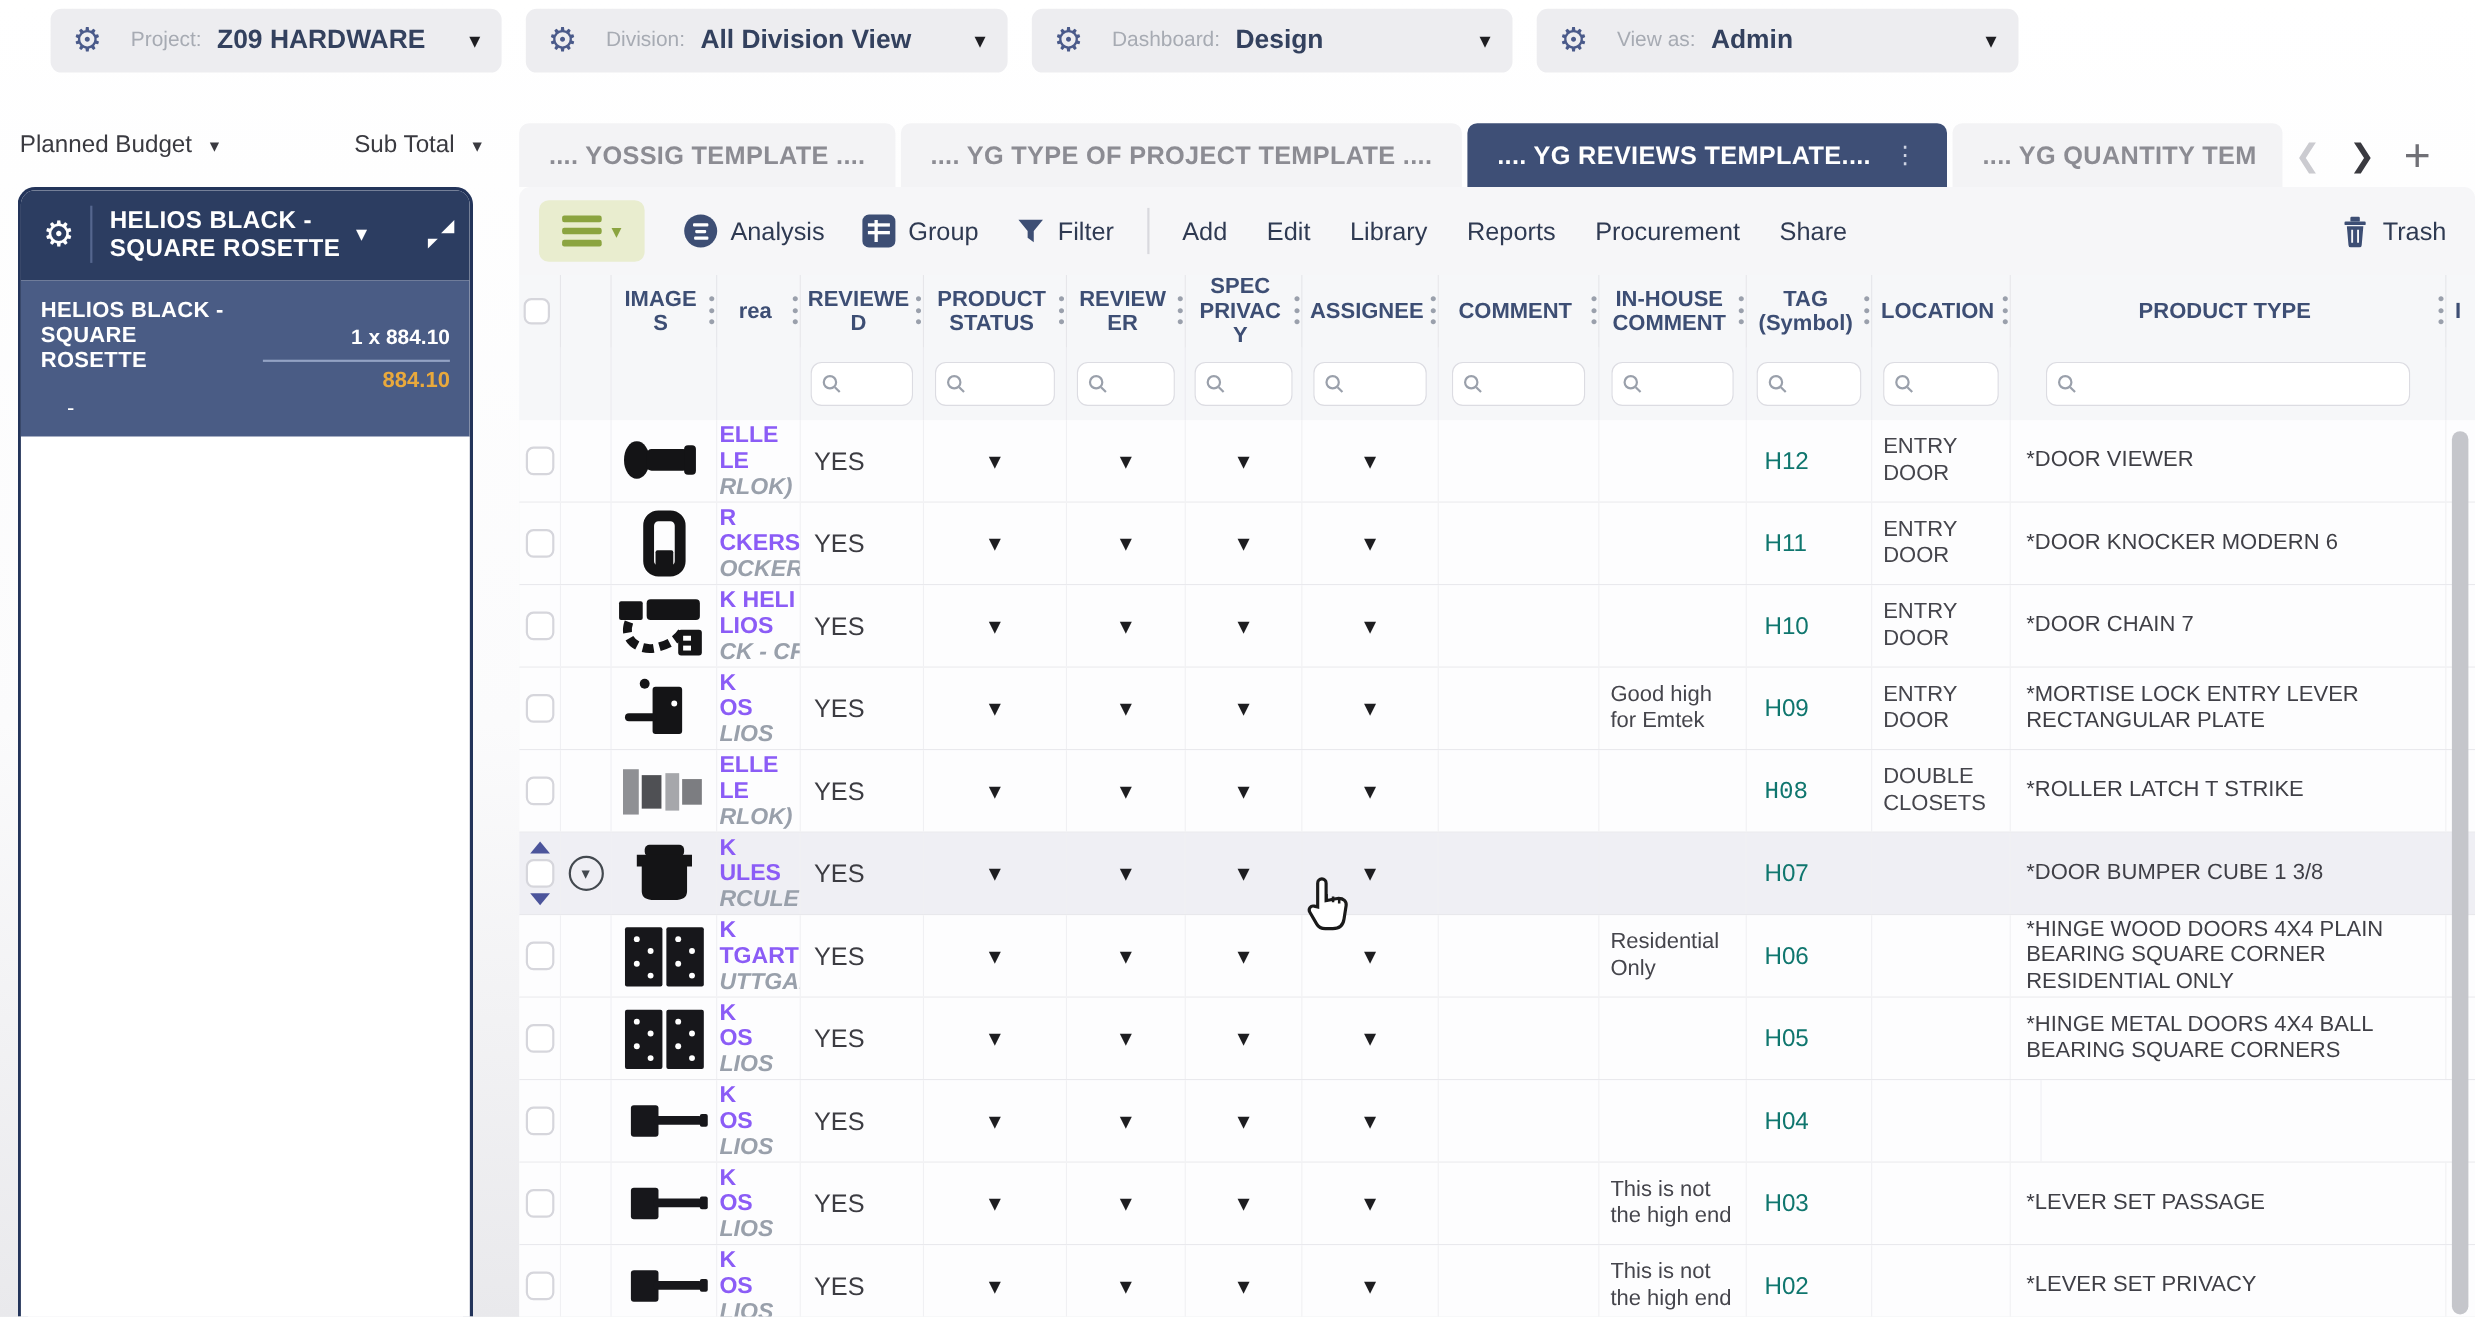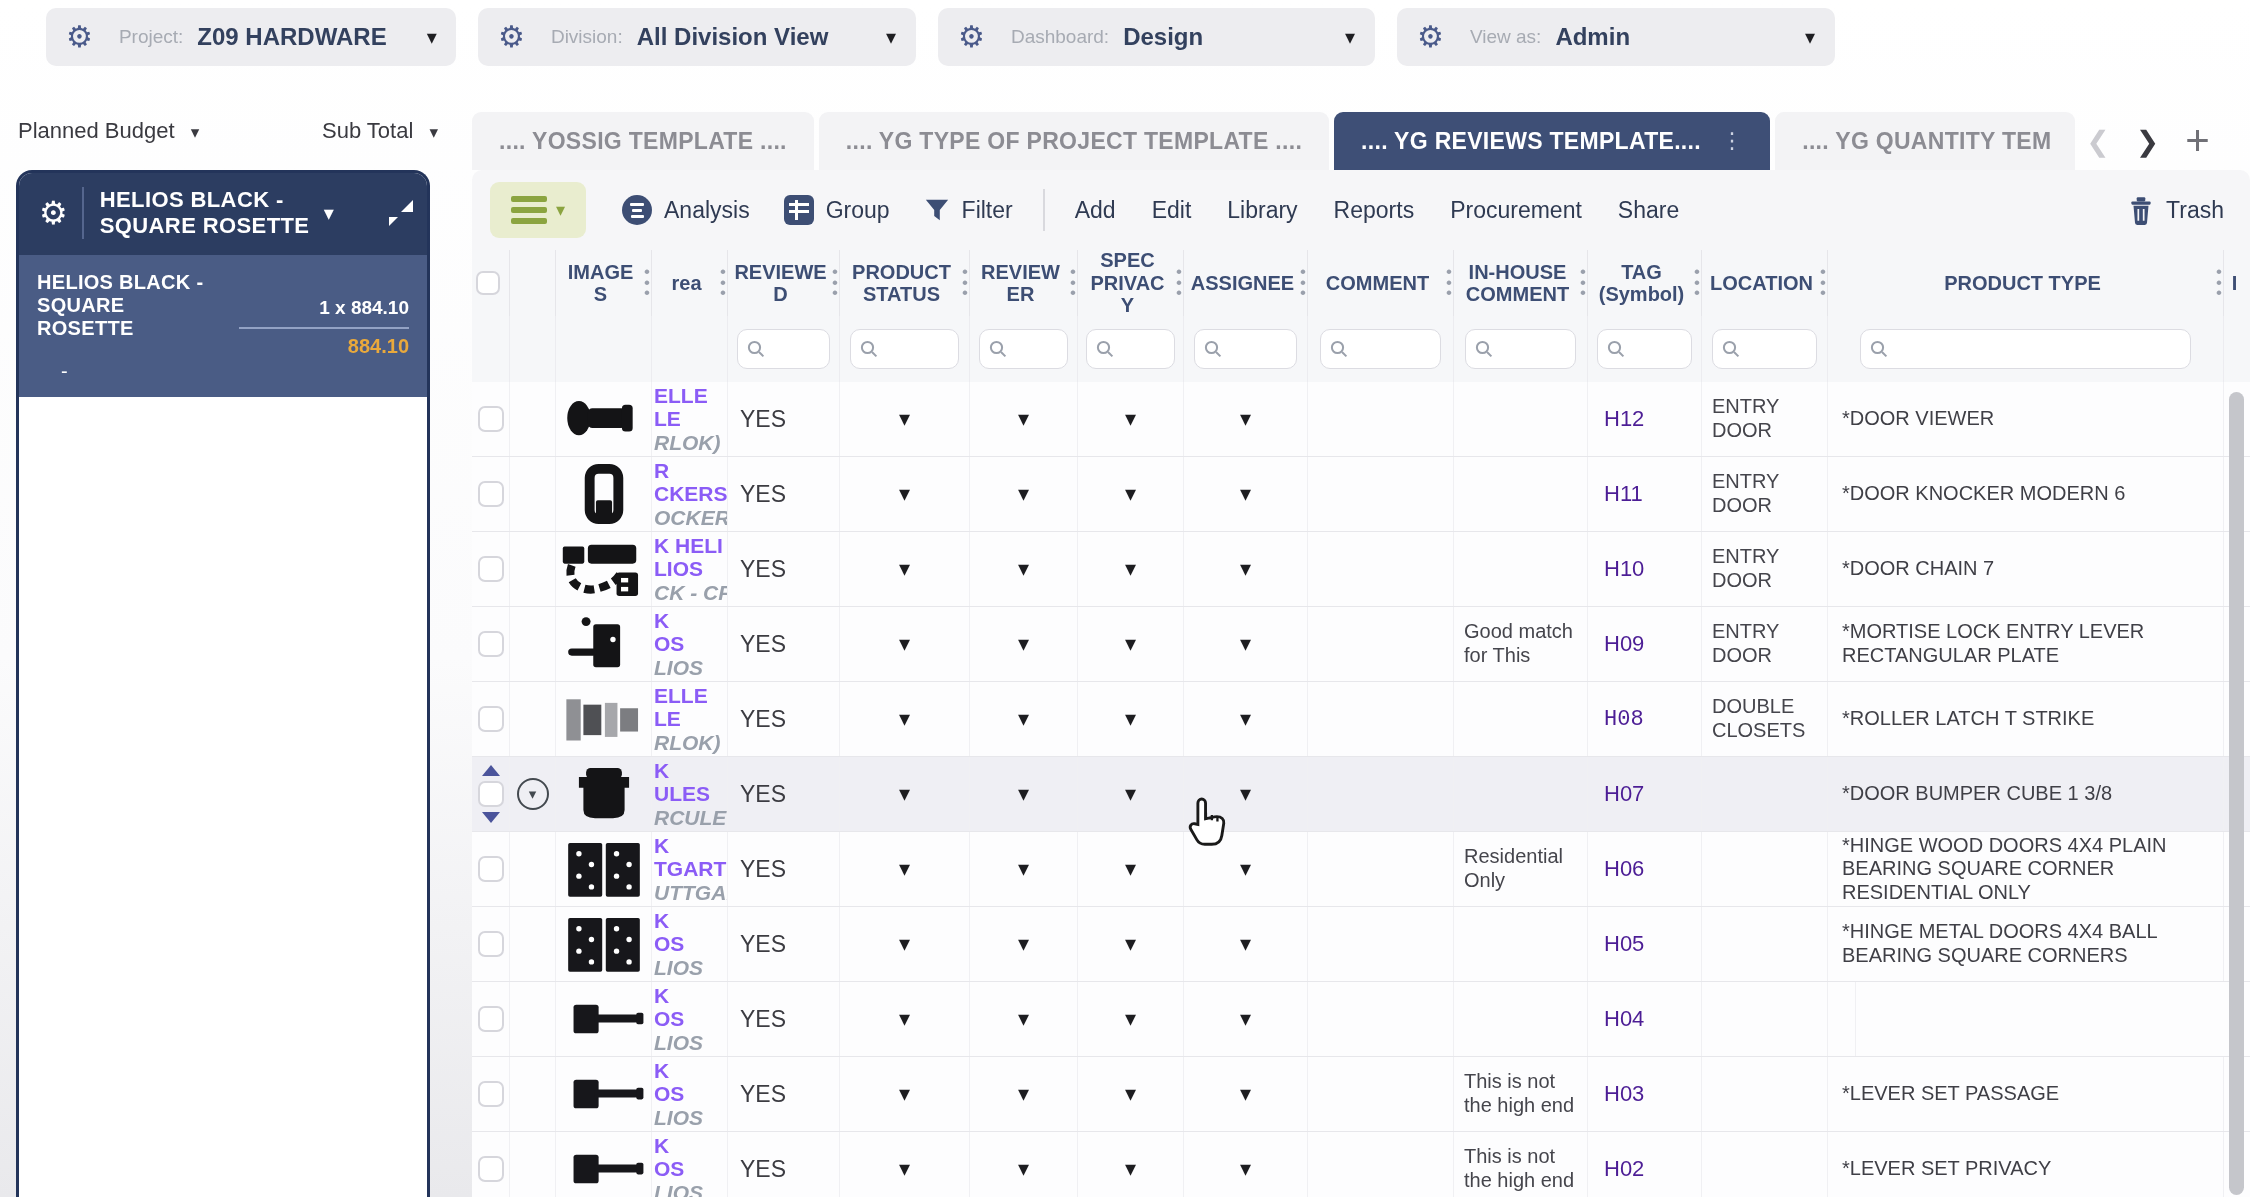--- a/index.html
+++ b/index.html
@@ -121,21 +121,21 @@
   .tri-dn { width:0; height:0; border-left:9px solid transparent; border-right:9px solid transparent; border-top:11px solid #4b549b; cursor:pointer; }
   .expander { width:32px; height:32px; border:2px solid #43494f; border-radius:50%;
     display:flex; align-items:center; justify-content:center; font-size:15px; color:#43494f; cursor:pointer; }
   .prod-img { cursor:pointer; }
   .area-cell { flex-direction:column; align-items:flex-start; justify-content:center; padding-left:2px; }
   .a-line { font-size:21px; font-weight:bold; color:#8b5cf6; line-height:1.1; white-space:nowrap; }
   .a-line.it { font-style:italic; color:#99a0ab; font-weight:600; }
   .yes-cell { padding-left:12px; font-size:23px; color:#3c3c42; }
   .dd-caret { font-size:22px; color:#1d1d20; cursor:pointer; }
   .txt-cell { font-size:20px; color:#45454c; line-height:1.18; padding:0 10px; }
-  .tag-cell { font-size:22px; color:#4c1d95; padding-left:16px; }
+  .tag-cell { font-size:22px; color:#0f766e; padding-left:16px; }
   .ptype-cell { font-size:20px; color:#3f3f46; line-height:1.18; padding:0 14px; font-weight:500; }
 
   
   .vscroll { position:absolute; right:6px; top:392px; width:15px; bottom:2px;
     background:#c5c6cb; border-radius:8px; cursor:pointer; }
   .cursor { position:absolute; left:1186px; top:796px; z-index:50; pointer-events:none; }
 </style>
 </head>
 <body>
 
@@ -579,21 +579,21 @@
           <div class="gc center" style="width: 108px; flex: 0 0 auto;">
             <span class="dd-caret">▾</span>
           </div>
           <div class="gc center" style="width: 106px; flex: 0 0 auto;">
             <span class="dd-caret">▾</span>
           </div>
           <div class="gc center" style="width: 124px; flex: 0 0 auto;">
             <span class="dd-caret">▾</span>
           </div>
           <div class="gc txt-cell" style="width: 146px; flex: 0 0 auto;"></div>
-          <div class="gc txt-cell" style="width: 134px; flex: 0 0 auto;">Good match for This</div>
+          <div class="gc txt-cell" style="width: 134px; flex: 0 0 auto;">Good high for Emtek</div>
           <div class="gc tag-cell" style="width: 114px; flex: 0 0 auto;">H09</div>
           <div class="gc txt-cell" style="width: 126px; flex: 0 0 auto;">ENTRY DOOR</div>
           <div class="gc ptype-cell" style="width: 396px; flex: 0 0 auto;">*MORTISE LOCK ENTRY LEVER RECTANGULAR PLATE</div>
           <div class="gc" style="width: 28px; flex: 0 0 auto;"></div>
         </div>
         <div class="g-row g-body-row">
           <div class="gc center" style="width: 38px; flex: 0 0 auto;">
             <div class="cbx"></div>
           </div>
           <div class="gc center" style="width: 46px; flex: 0 0 auto;"></div>

